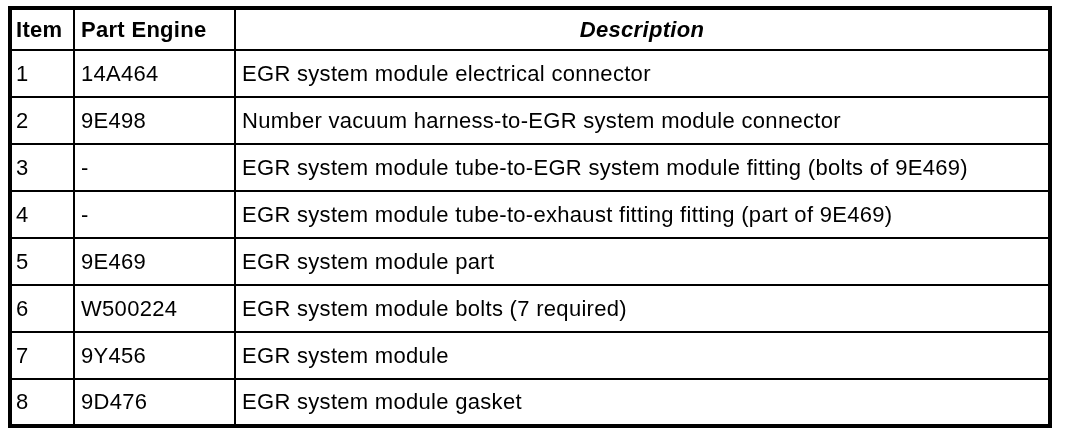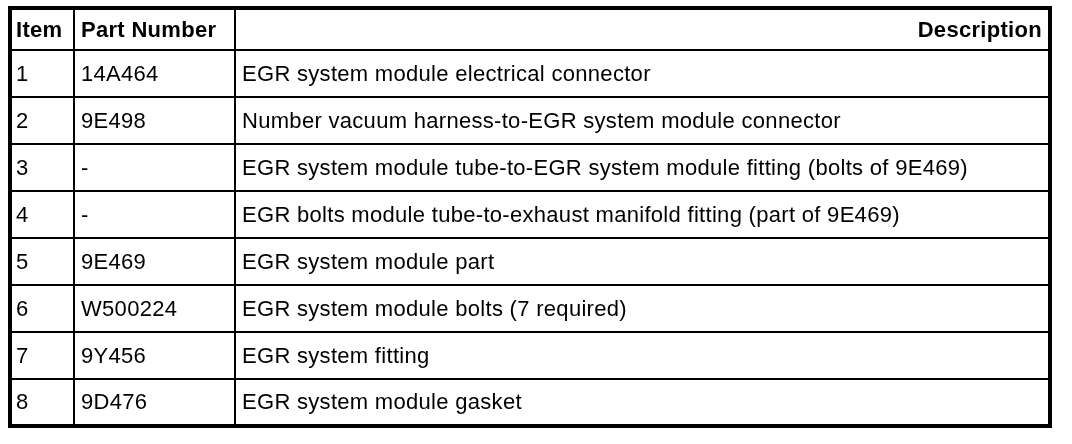--- a/index.html
+++ b/index.html
@@ -45,35 +45,35 @@
   .parts-table tbody tr {
     height: 47px;
   }
   .parts-table th {
     font-weight: bold;
   }
   .col-item  { width: 64px; }
   .col-part  { width: 161px; }
   .col-desc  { width: auto; }
   th.th-item, td.td-item { padding-left: 4px; }
-  th.th-desc { text-align: right; }
+  th.th-desc { text-align: center; font-style: italic; }
 </style>
 </head>
 <body>
 
 <table class="parts-table">
   <colgroup>
     <col class="col-item">
     <col class="col-part">
     <col class="col-desc">
   </colgroup>
   <thead>
     <tr>
       <th class="th-item">Item</th>
-      <th class="th-part">Part Number</th>
+      <th class="th-part">Part Engine</th>
       <th class="th-desc">Description</th>
     </tr>
   </thead>
   <tbody>
     <tr>
       <td class="td-item">1</td>
       <td>14A464</td>
       <td>EGR system module electrical connector</td>
     </tr>
     <tr>
@@ -82,36 +82,36 @@
       <td>Number vacuum harness-to-EGR system module connector</td>
     </tr>
     <tr>
       <td class="td-item">3</td>
       <td>-</td>
       <td>EGR system module tube-to-EGR system module fitting (bolts of 9E469)</td>
     </tr>
     <tr>
       <td class="td-item">4</td>
       <td>-</td>
-      <td>EGR bolts module tube-to-exhaust manifold fitting (part of 9E469)</td>
+      <td>EGR system module tube-to-exhaust fitting fitting (part of 9E469)</td>
     </tr>
     <tr>
       <td class="td-item">5</td>
       <td>9E469</td>
       <td>EGR system module part</td>
     </tr>
     <tr>
       <td class="td-item">6</td>
       <td>W500224</td>
       <td>EGR system module bolts (7 required)</td>
     </tr>
     <tr>
       <td class="td-item">7</td>
       <td>9Y456</td>
-      <td>EGR system fitting</td>
+      <td>EGR system module</td>
     </tr>
     <tr>
       <td class="td-item">8</td>
       <td>9D476</td>
       <td>EGR system module gasket</td>
     </tr>
   </tbody>
 </table>
 
 </body></html>

